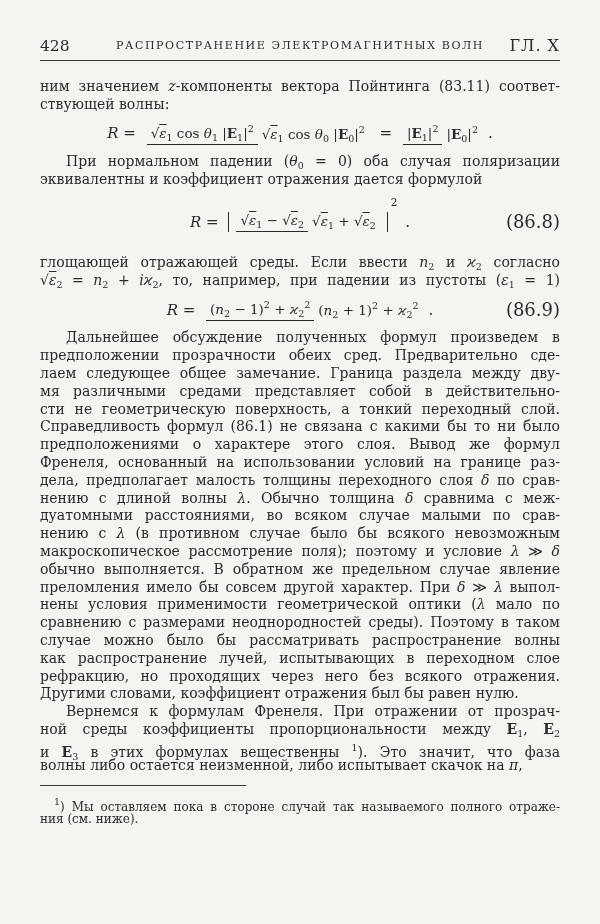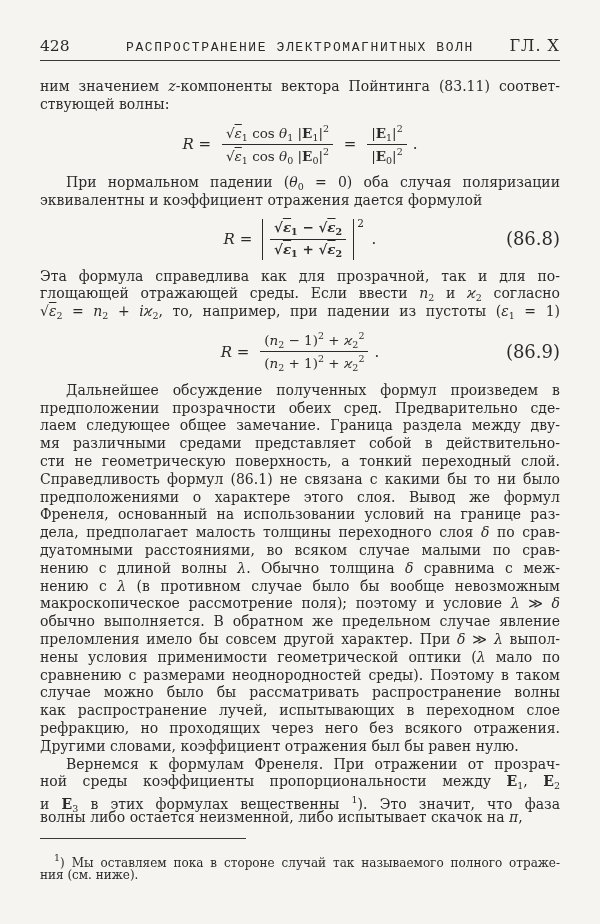--- a/index.html
+++ b/index.html
@@ -5,51 +5,51 @@
   html,body{margin:0;padding:0;}
   body{
     width:600px;height:924px;
     background:#f5f4f1;color:#2a2a2a;
     font-family:"DejaVu Serif","Liberation Serif",serif;
     overflow:hidden;
   }
   .page{box-sizing:border-box;width:600px;height:924px;padding:36px 40px 0 40px;position:relative;}
 
   
-  .hdr{display:flex;align-items:flex-end;}
+  .hdr{display:flex;align-items:center;}
   .h-num{width:70px;font-size:15.5px;}
-  .h-title{flex:1;text-align:center;font-size:13px;letter-spacing:1.6px;white-space:nowrap;font-family:Liberation Mono, monospace;}
+  .h-title{flex:1;text-align:center;font-size:11px;letter-spacing:1.6px;white-space:nowrap;}
   .h-ch{width:70px;text-align:right;font-size:16px;letter-spacing:1px;}
   .h-rule{border-top:1.3px solid #3a3a3a;margin-top:5px;}
 
   
   .bodytext{margin-top:17px;font-size:14px;line-height:17.8px;}
   .tline{text-align:justify;text-align-last:justify;height:17.8px;}
   .tline.last{text-align-last:left;}
   .tline.ind{text-indent:26px;}
 
   .bld{font-weight:bold;}
   .ital{font-style:italic;}
   .ssub{font-size:9.5px;vertical-align:-3px;letter-spacing:0;}
   .ssup{font-size:9.5px;vertical-align:5.5px;}
   .oline{text-decoration:overline;}
 
   
   .formula{position:relative;text-align:center;margin:9px 0 8px;font-size:15px;}
   .f-inner{display:inline-flex;align-items:center;line-height:1.25;}
   .f-text{margin:0 3px;white-space:pre;}
-  .frac{display:inline-flex;flex-direction:column;text-align:center;margin:0 3px;font-size:13.5px;}
+  .frac{display:inline-flex;text-align:center;margin:0 3px;font-size:13.5px;}
   .num{border-bottom:1px solid #2a2a2a;padding:0 4px 1px;white-space:pre;}
   .den{padding:1px 4px 0;white-space:pre;}
-  .abswrap{display:flex;align-items:center;border-left:1.4px solid #2a2a2a;border-right:1.4px solid #2a2a2a;padding:0 4px;margin:0 2px;font-weight:bold;}
+  .abswrap{display:flex;align-items:center;border-left:1.4px solid #2a2a2a;border-right:1.4px solid #2a2a2a;padding:0 4px;margin:14px 2px;}
   .abs-exp{align-self:flex-start;font-size:10.5px;margin:-2px 0 0 1px;}
   .f-tag{position:absolute;right:0;top:50%;transform:translateY(-50%);font-size:18px;}
 
   
-  .footnote{margin-top:11px;font-size:12px;line-height:26px;}
+  .footnote{margin-top:11px;font-size:12px;line-height:20px;}
   .fn-rule{width:206px;border-top:1.2px solid #3a3a3a;margin-bottom:6px;}
   .fn-line{text-align:justify;text-align-last:justify;height:16.8px;}
   .fn-line.last{text-align-last:left;}
   .fn-line.ind{text-indent:14px;}
 </style>
 </head>
 <body style="background: rgb(245, 244, 241); color: rgb(42, 42, 42);">
 
 <div class="page">
   <div class="hdr">
@@ -86,21 +86,20 @@
           <span class="abswrap">
             <span class="frac">
               <span class="num"><span>√</span><span class="ital oline">ε</span><span class="ssub">1</span><span> − √</span><span class="ital oline">ε</span><span class="ssub">2</span></span>
               <span class="den"><span>√</span><span class="ital oline">ε</span><span class="ssub">1</span><span> + √</span><span class="ital oline">ε</span><span class="ssub">2</span></span>
             </span>
           </span>
           <span class="abs-exp">2</span>
           <span class="f-text"> .</span>
         </span><span class="f-tag">(86.8)</span></div>
       <div>
-        <div class="tline">Эта формула справедлива как для прозрачной, так и для по-</div>
         <div class="tline"><span>глощающей отражающей среды. Если ввести </span><span class="ital">n</span><span class="ssub">2</span><span> и </span><span class="ital">ϰ</span><span class="ssub">2</span><span> согласно</span></div>
         <div class="tline"><span>√</span><span class="ital oline">ε</span><span class="ssub">2</span><span> = </span><span class="ital">n</span><span class="ssub">2</span><span> + </span><span class="ital">i</span><span class="ital">ϰ</span><span class="ssub">2</span><span>, то, например, при падении из пустоты (</span><span class="ital">ε</span><span class="ssub">1</span><span> = 1)</span></div>
       </div>
       <div class="formula"><span class="f-inner">
           <span class="f-text"><span class="ital">R</span><span> = </span></span>
           <span class="frac">
             <span class="num"><span>(</span><span class="ital">n</span><span class="ssub">2</span><span> − 1)</span><span class="ssup">2</span><span> + </span><span class="ital">ϰ</span><span class="ssub">2</span><span class="ssup">2</span></span>
             <span class="den"><span>(</span><span class="ital">n</span><span class="ssub">2</span><span> + 1)</span><span class="ssup">2</span><span> + </span><span class="ital">ϰ</span><span class="ssub">2</span><span class="ssup">2</span></span>
           </span>
           <span class="f-text">.</span>
@@ -108,23 +107,23 @@
       <div>
         <div class="tline ind">Дальнейшее обсуждение полученных формул произведем в</div>
         <div class="tline">предположении прозрачности обеих сред. Предварительно сде-</div>
         <div class="tline">лаем следующее общее замечание. Граница раздела между дву-</div>
         <div class="tline">мя различными средами представляет собой в действительно-</div>
         <div class="tline">сти не геометрическую поверхность, а тонкий переходный слой.</div>
         <div class="tline">Справедливость формул (86.1) не связана с какими бы то ни было</div>
         <div class="tline">предположениями о характере этого слоя. Вывод же формул</div>
         <div class="tline">Френеля, основанный на использовании условий на границе раз-</div>
         <div class="tline"><span>дела, предполагает малость толщины переходного слоя </span><span class="ital">δ</span><span> по срав-</span></div>
+        <div class="tline"><span>нению с длиной волны </span><span class="ital">λ</span><span>. Обычно толщина </span><span class="ital">δ</span><span> сравнима с меж-</span></div>
         <div class="tline">дуатомными расстояниями, во всяком случае малыми по срав-</div>
-        <div class="tline"><span>нению с длиной волны </span><span class="ital">λ</span><span>. Обычно толщина </span><span class="ital">δ</span><span> сравнима с меж-</span></div>
-        <div class="tline"><span>нению с </span><span class="ital">λ</span><span> (в противном случае было бы вообще невозможным</span></div>
+        <div class="tline"><span>нению с </span><span class="ital">λ</span><span> (в противном случае было бы всякого невозможным</span></div>
         <div class="tline"><span>макроскопическое рассмотрение поля); поэтому и условие </span><span class="ital">λ</span><span> ≫ </span><span class="ital">δ</span></div>
         <div class="tline">обычно выполняется. В обратном же предельном случае явление</div>
         <div class="tline"><span>преломления имело бы совсем другой характер. При </span><span class="ital">δ</span><span> ≫ </span><span class="ital">λ</span><span> выпол-</span></div>
         <div class="tline"><span>нены условия применимости геометрической оптики (</span><span class="ital">λ</span><span> мало по</span></div>
         <div class="tline">сравнению с размерами неоднородностей среды). Поэтому в таком</div>
         <div class="tline">случае можно было бы рассматривать распространение волны</div>
         <div class="tline">как распространение лучей, испытывающих в переходном слое</div>
         <div class="tline">рефракцию, но проходящих через него без всякого отражения.</div>
         <div class="tline last">Другими словами, коэффициент отражения был бы равен нулю.</div>
       </div>

